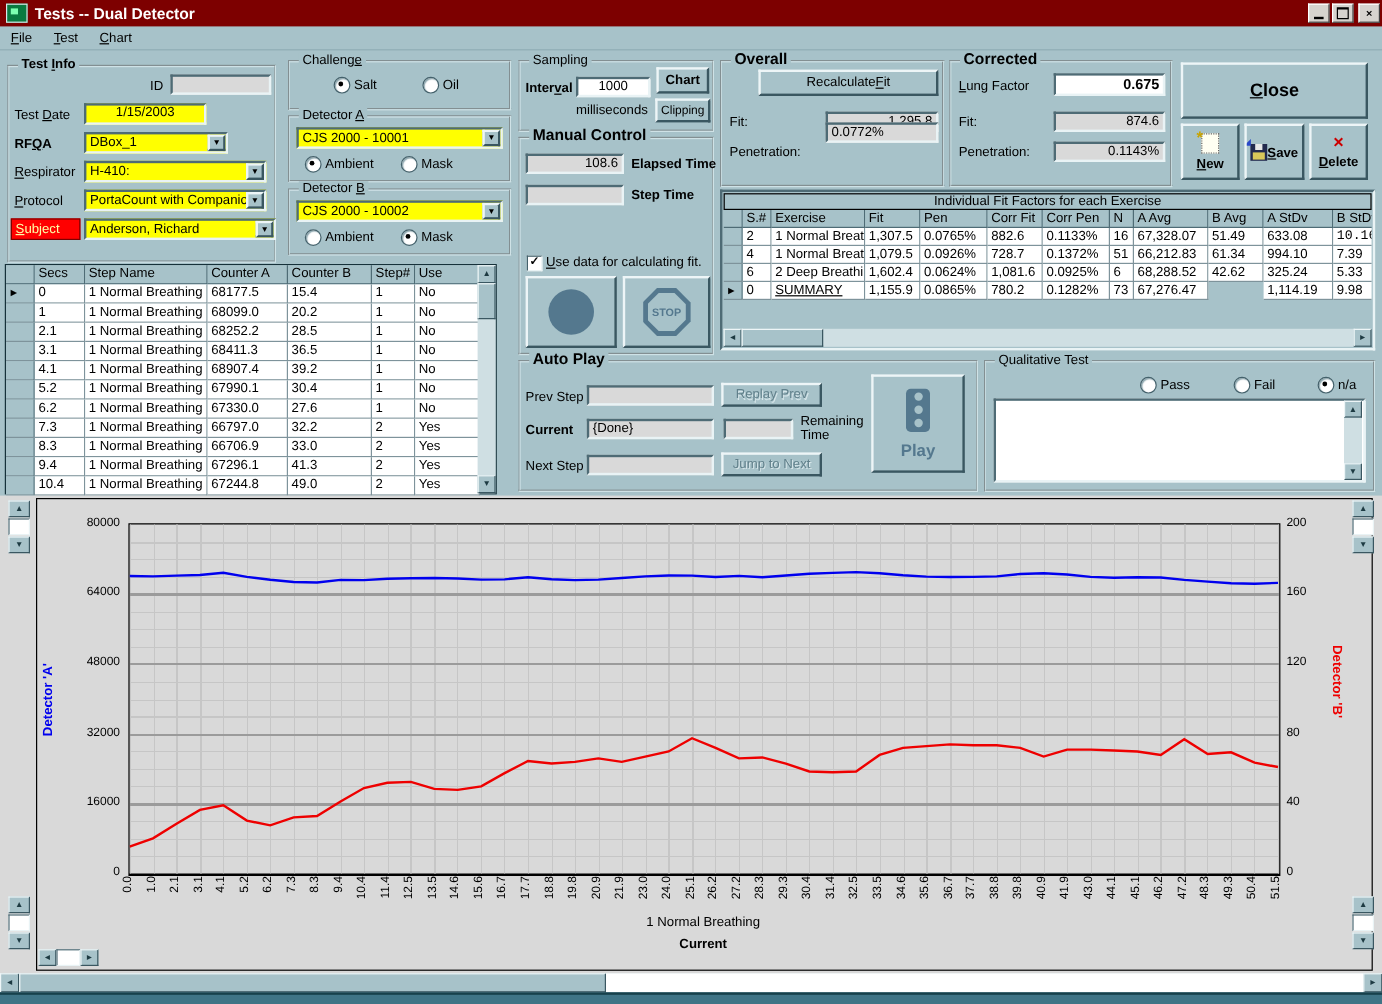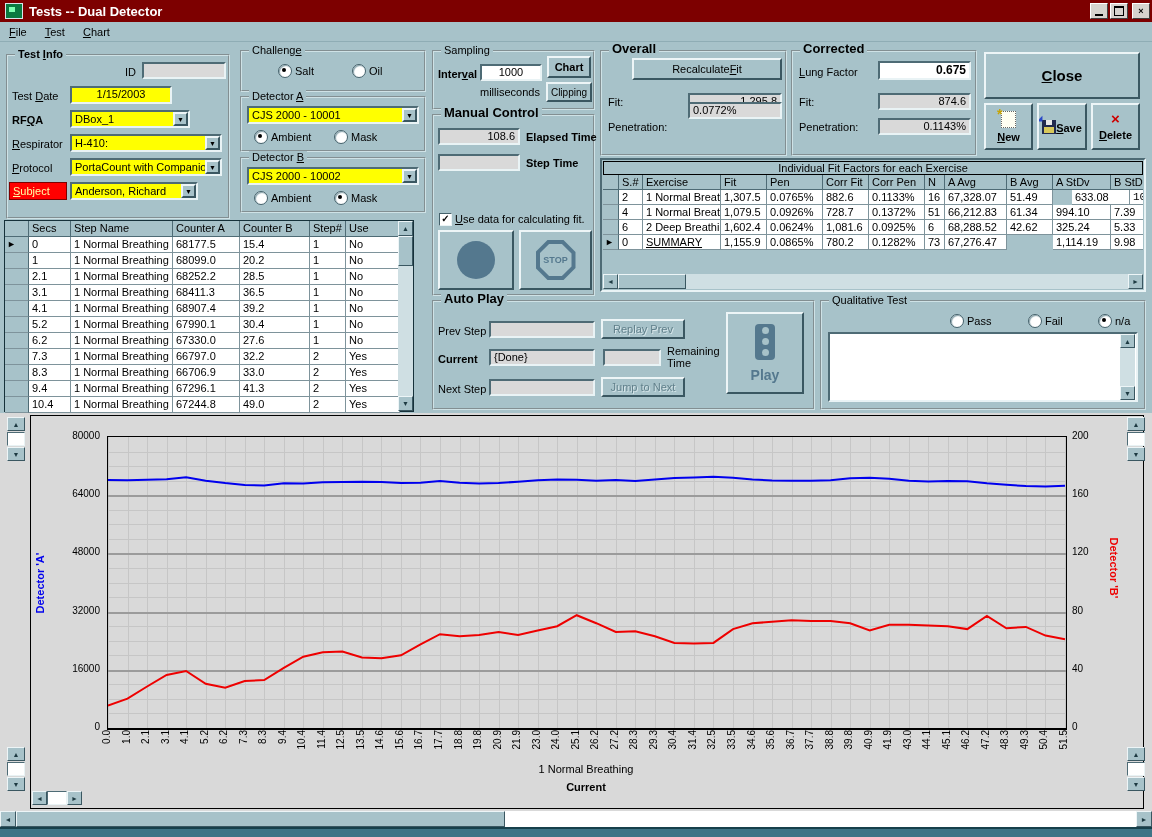--- a/index.html
+++ b/index.html
@@ -98,21 +98,21 @@
     <span class="btn drop">▼</span>
   </div>
 
   <span class="lbl" style="left:4px;top:106px"><u>P</u>rotocol</span>
   <div class="abs fld yellow combo" style="left:62px;top:102px;width:152px;height:18px">
     <span class="val">PortaCount with Companion</span>
     <span class="btn drop">▼</span>
   </div>
 
   <div class="abs" style="left:1px;top:126px;width:58px;height:18px;background:#ff0000;border:1px solid #7d0000;color:#ffffa6;padding:2px 3px;box-sizing:border-box"><u>S</u>ubject</div>
-  <div class="abs fld yellow combo" style="left:62px;top:126px;width:128px;height:18px">
+  <div class="abs fld yellow combo" style="left:62px;top:126px;width:160px;height:18px">
     <span class="val">Anderson, Richard</span>
     <span class="btn drop">▼</span>
   </div>
 </div>
 
 <div class="group" style="left:240px;top:50px;width:186px;height:42px">
   <span class="gtitle">Challeng<u>e</u></span>
   <span class="radio checked" style="left:36px;top:12px"></span>
   <span class="lbl" style="left:53px;top:13px">Salt</span>
   <span class="radio" style="left:110px;top:12px"></span>
@@ -231,21 +231,21 @@
             <div class="sel" style="width: 16px;"></div>
             <div class="td" style="width: 24px;">2</div>
             <div class="td" style="width: 78px;">1 Normal Breathing</div>
             <div class="td" style="width: 46px;">1,307.5</div>
             <div class="td" style="width: 56px;">0.0765%</div>
             <div class="td" style="width: 46px;">882.6</div>
             <div class="td" style="width: 56px;">0.1133%</div>
             <div class="td" style="width: 20px;">16</div>
             <div class="td" style="width: 62px;">67,328.07</div>
             <div class="td" style="width: 46px;">51.49</div>
-            <div class="td" style="width: 58px; margin-left: 19px;">633.08</div>
+            <div class="td" style="width: 58px;">633.08</div>
             <div class="td" style="width: 34px; font-family: Liberation Mono, monospace;">10.16</div>
           </div>
           <div class="trow" style="height: 15px;">
             <div class="sel" style="width: 16px;"></div>
             <div class="td" style="width: 24px;">4</div>
             <div class="td" style="width: 78px;">1 Normal Breathing</div>
             <div class="td" style="width: 46px;">1,079.5</div>
             <div class="td" style="width: 56px;">0.0926%</div>
             <div class="td" style="width: 46px;">728.7</div>
             <div class="td" style="width: 56px;">0.1372%</div>

